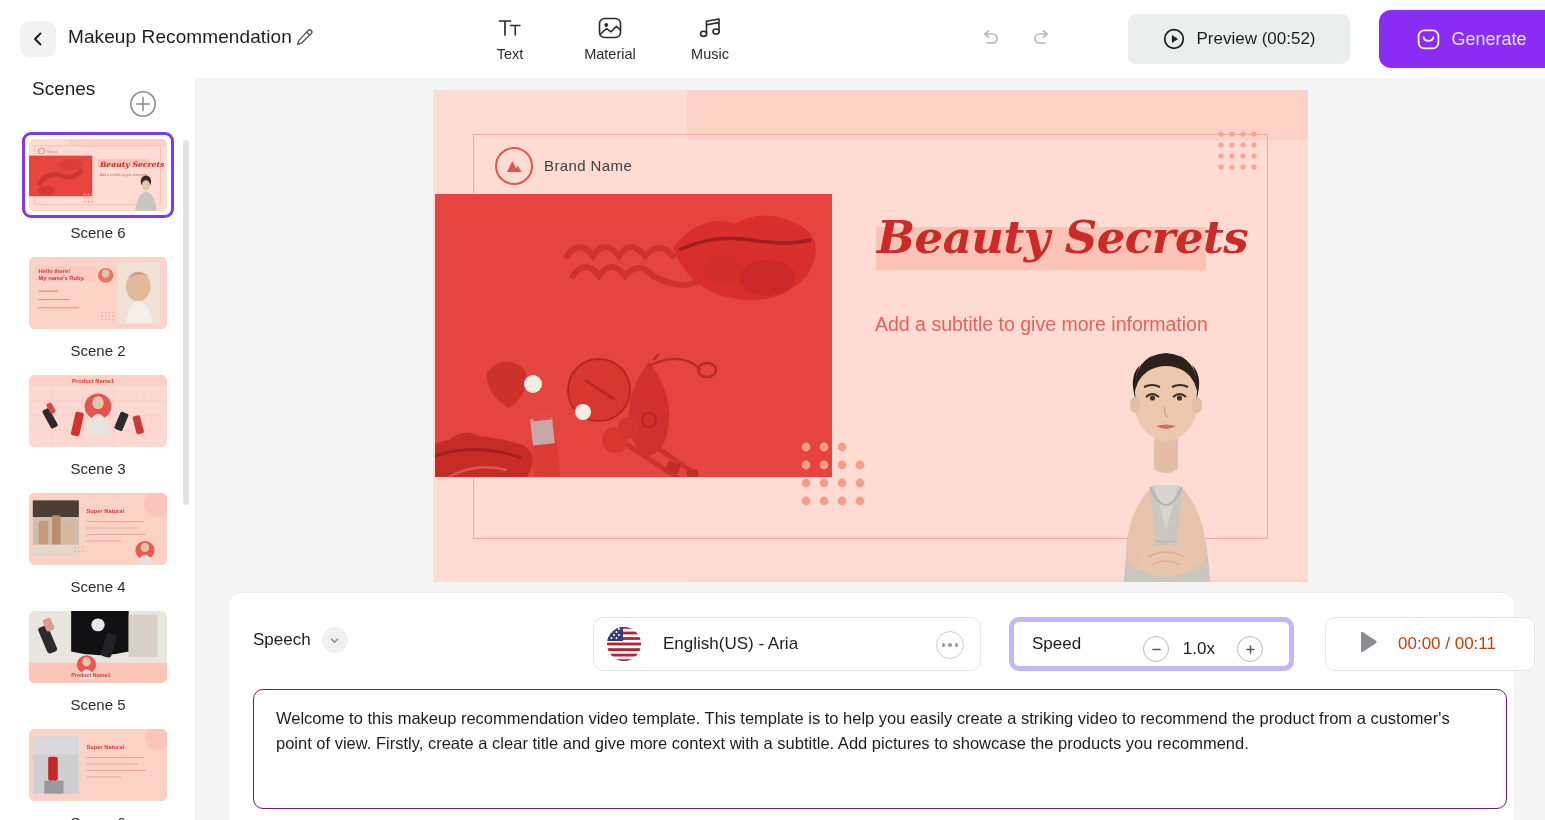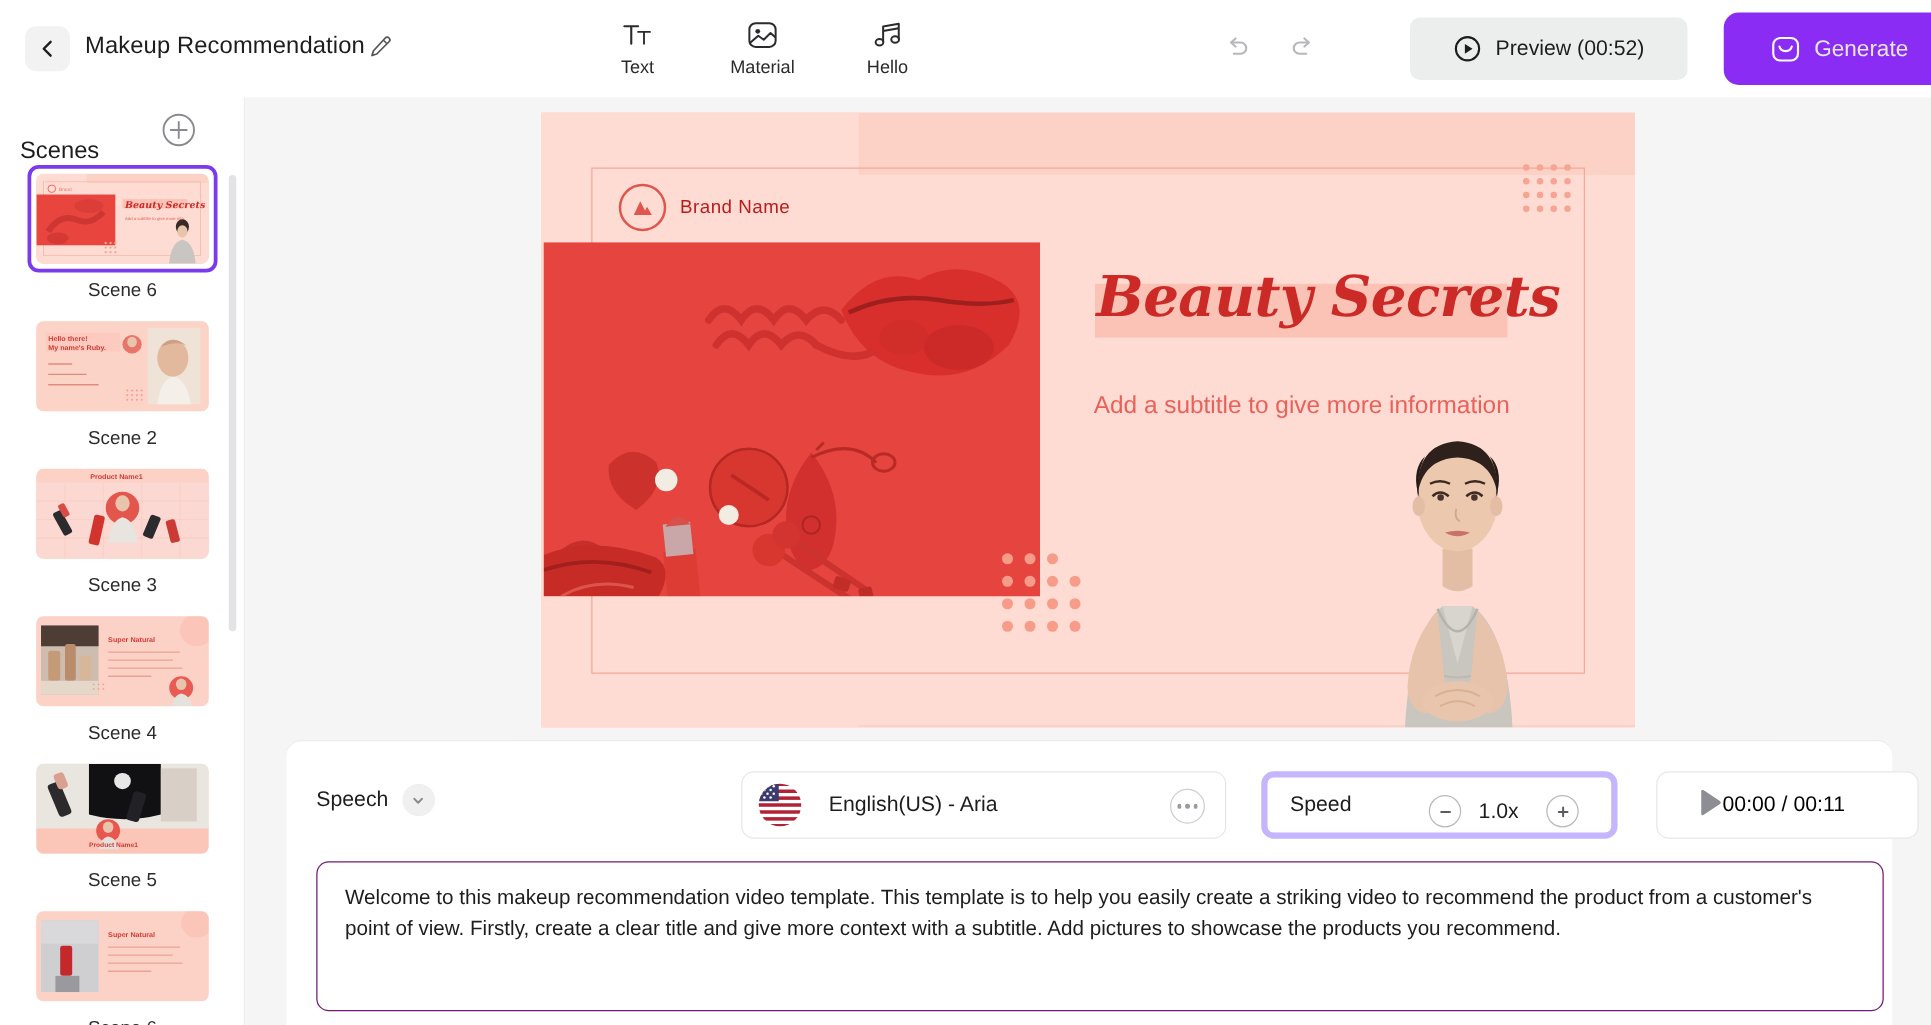--- a/index.html
+++ b/index.html
@@ -55,22 +55,22 @@
   }
   .generate-btn span { font-size: 18px; color: #e5e5e5; }
 
   
   .sidebar {
     position: absolute; left: 0; top: 78px; width: 196px; height: 742px;
     background: #ffffff; border-right: 1px solid #eeeeef;
     overflow: hidden;
   }
   .scenes-head {
-    position: relative; height: 54px; display: flex; align-items: flex-end;
-    padding: 0 16px;
+    position: relative; height: 54px; display: flex; align-items: flex-start;
+    padding: 0 32px;
   }
   .scenes-title { font-size: 19px; color: #1d1d1f; }
   .add-scene {
     position: absolute; right: 38px; top: 12px; width: 28px; height: 28px; cursor: pointer;
   }
   .scene-list { padding: 0 0 0 0; }
   .scene-item { width: 196px; display: flex; flex-direction: column; align-items: center; margin-bottom: 9px; }
   .thumb-wrap {
     width: 152px; height: 86px; border-radius: 9px; padding: 4px;
     border: 3px solid transparent; cursor: pointer;
@@ -116,21 +116,21 @@
     position: absolute; left: 2px; top: 104px; width: 397px; height: 283px;
     overflow: hidden; background: #e8453f;
   }
   .c-logo {
     position: absolute; left: 62px; top: 57px; width: 38px; height: 38px;
     border: 2px solid #e0564f; border-radius: 50%;
     display: flex; align-items: center; justify-content: center;
   }
   .c-brand {
     position: absolute; left: 111px; top: 67px;
-    font-size: 15px; color: #b91c1c; letter-spacing: .4px;
+    font-size: 15px; color: #404040; letter-spacing: .4px;
   }
   .c-titlebg {
     position: absolute; left: 443px; top: 137px; width: 330px; height: 43px;
     background: #fbc2b6;
   }
   .c-title {
     position: absolute; left: 444px; top: 121px; width: 340px;
     font-family: "DejaVu Serif", serif;
     font-style: italic; font-weight: bold;
     font-size: 45px; color: #cc2a26; letter-spacing: -0.5px;
@@ -189,21 +189,21 @@
   .speed-minus { position: absolute; right: 120px; top: 14px; }
   .speed-val { position: absolute; right: 74px; top: 17px; font-size: 17px; color: #1d1d1f; }
   .speed-plus { position: absolute; right: 26px; top: 14px; }
 
   .time-box {
     position: absolute; left: 1072px; top: 0; width: 210px; height: 54px;
     border: 1px solid #e7e7e8; border-radius: 10px; background: #fff;
     display: flex; align-items: center; cursor: pointer;
   }
   .play-tri { margin-left: 32px; }
-  .time-text { font-size: 17px; color: #000000; }
+  .time-text { font-size: 17px; color: #c2410c; margin-left: 20px; }
 
   .script-box {
     position: absolute; left: 24px; top: 96px; width: 1254px; height: 120px;
     border: 1px solid #701a75; border-radius: 10px; background: #fff;
     padding: 16px 22px; overflow: hidden;
   }
   .script-text {
     font-size: 16.5px; line-height: 25px; color: #1d1d1f;
   }
 </style>
@@ -254,21 +254,21 @@
 
       <div class="tool">
         <div class="ticon">
           <svg width="28" height="28" viewBox="0 0 28 28">
             <path d="M10.5 19.5 V7.2 L23 5 V17.3" fill="none" stroke="#2b2b2e" stroke-width="1.6" stroke-linejoin="round"></path>
             <path d="M10.5 10.8 L23 8.6" fill="none" stroke="#2b2b2e" stroke-width="1.6"></path>
             <ellipse cx="7.6" cy="19.8" rx="3.1" ry="2.6" fill="none" stroke="#2b2b2e" stroke-width="1.6"></ellipse>
             <ellipse cx="20.1" cy="17.6" rx="3.1" ry="2.6" fill="none" stroke="#2b2b2e" stroke-width="1.6"></ellipse>
           </svg>
         </div>
-        <div class="tlabel">Hello</div>
+        <div class="tlabel">Music</div>
       </div>
 
     </div>
 
     <div class="undo-redo">
       <svg class="ur" viewBox="0 0 24 24">
         <path d="M7.5 8 H14.5 a4.5 4.5 0 0 1 0 9 H9" fill="none" stroke="#b7b7bc" stroke-width="1.7" stroke-linecap="round"></path>
         <path d="M10.5 4.8 L6.8 8 L10.5 11.2" fill="none" stroke="#b7b7bc" stroke-width="1.7" stroke-linecap="round" stroke-linejoin="round"></path>
       </svg>
       <svg class="ur" viewBox="0 0 24 24">

